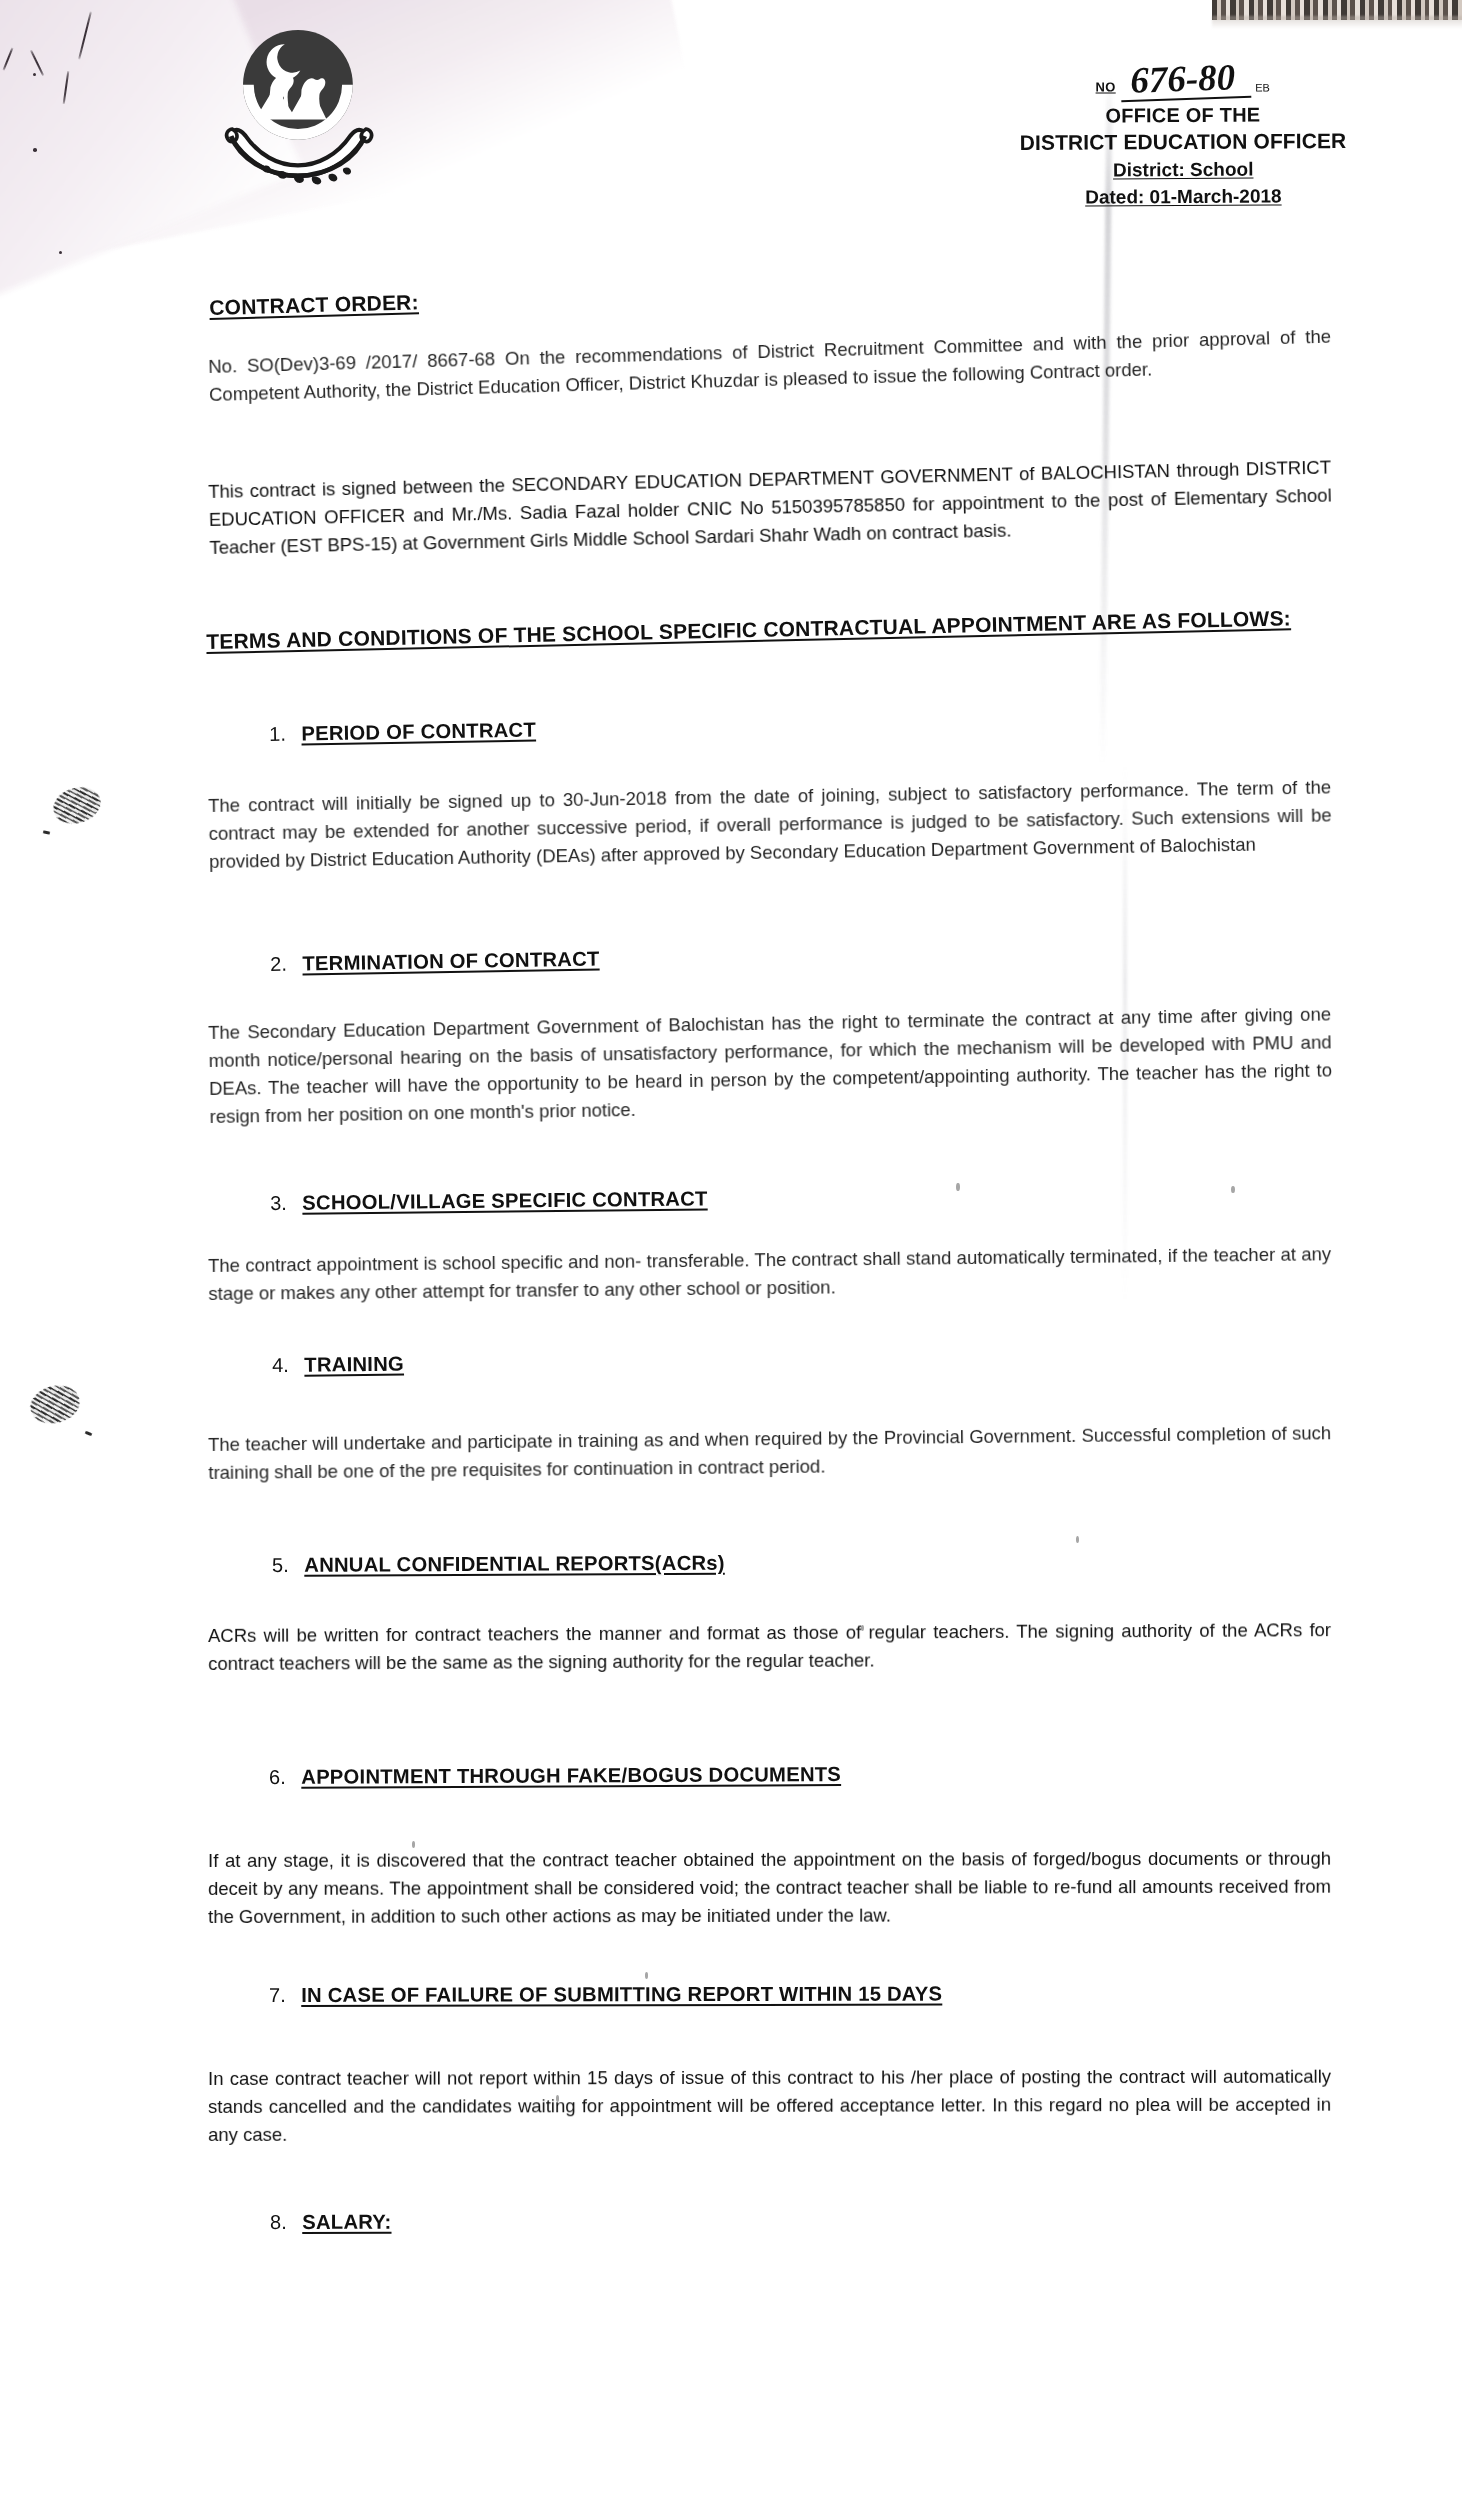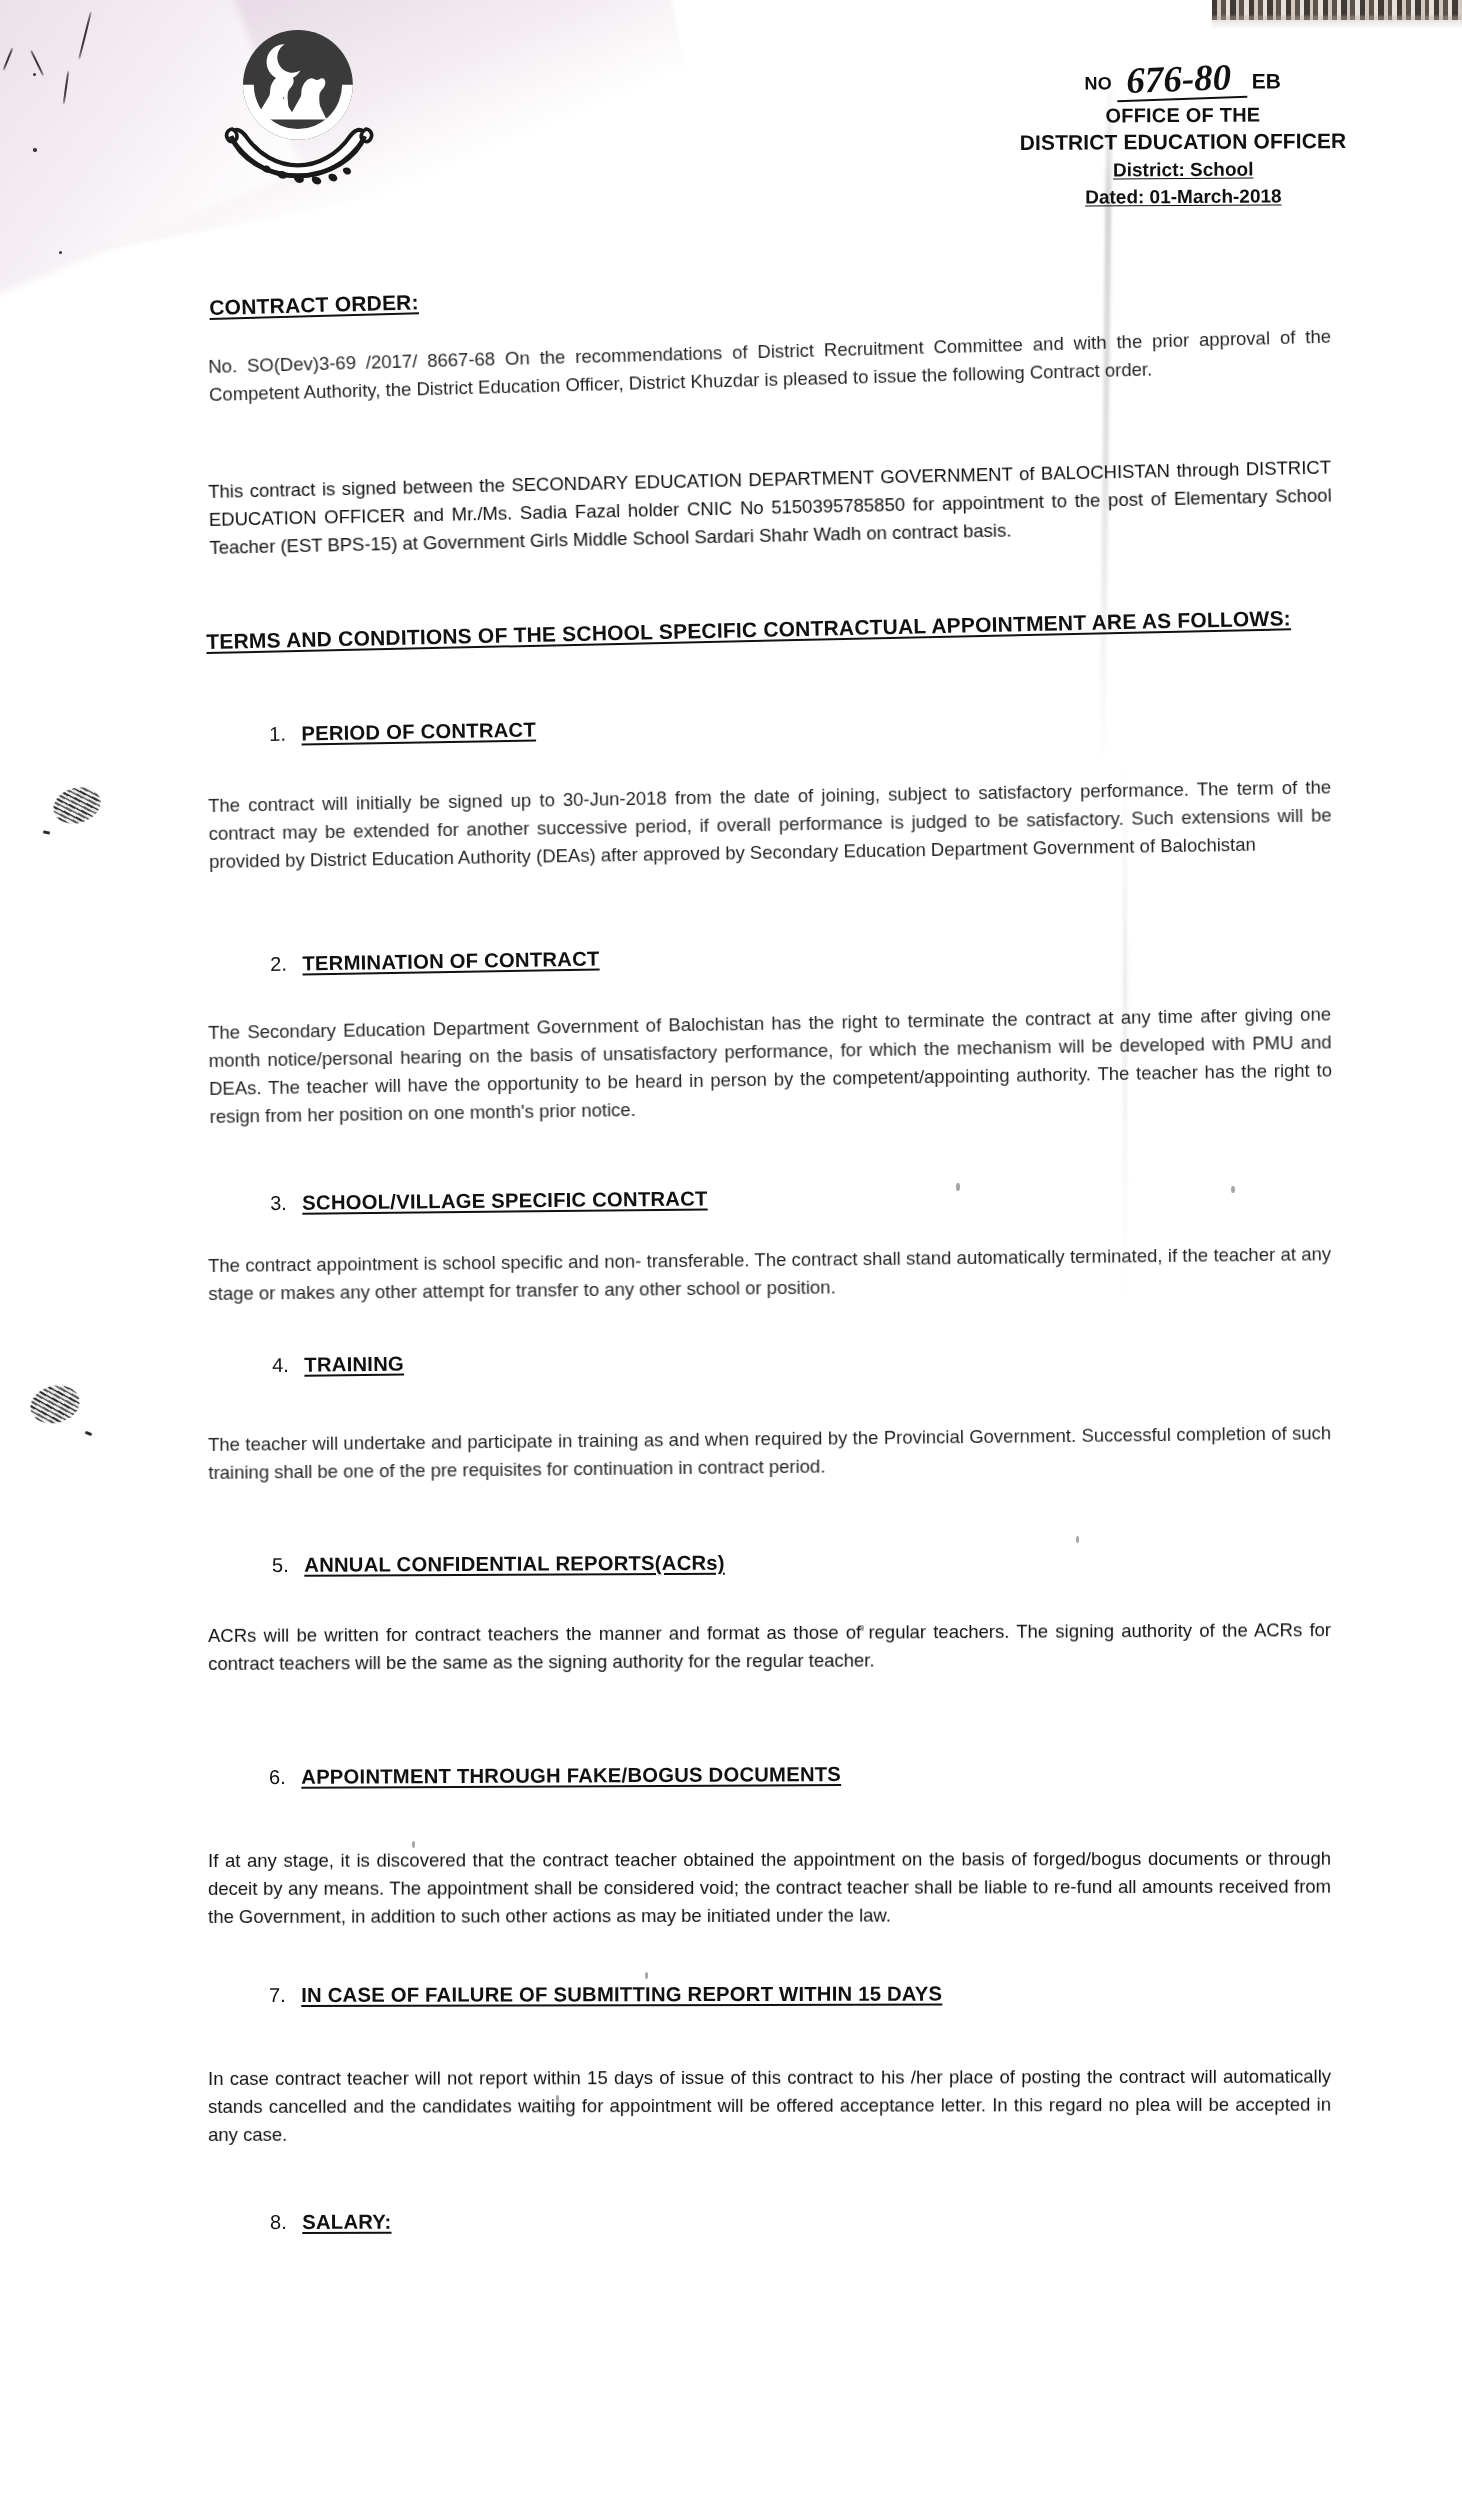--- a/index.html
+++ b/index.html
@@ -88,30 +88,30 @@
   
   .hdr {
     position:absolute; left:932px; top:60px; width:502px;
     text-align:center;
     transform: rotate(-0.35deg);
   }
   .hdr .no-line {
     display:flex; align-items:flex-end; justify-content:center;
     gap:4.8px; margin-bottom:1.2px;
   }
-  .hdr .no-lbl { font-weight:bold; font-size:18px; letter-spacing:0.3px; padding-bottom:6px; }
+  .hdr .no-lbl { font-weight:bold; font-size:13px; letter-spacing:0.3px; padding-bottom:6px;text-decoration:underline; }
   .hdr .no-val {
     font-family:"Liberation Serif", serif;
     font-size:37px; font-style:italic; font-weight:bold;
     border-bottom:2.4px solid #111;
     padding:0 15.5px 1.2px 9.6px;
     transform: rotate(-1.6deg);
     line-height:1;
   }
-  .hdr .no-suffix { font-weight:bold; font-size:21px; padding-bottom:6px; }
+  .hdr .no-suffix { font-weight:normal; font-size:11px; padding-bottom:6px; }
   .hdr .l2 { font-weight:bold; font-size:20px; letter-spacing:0.2px; margin-top:3.6px; }
   .hdr .l3 { font-weight:bold; font-size:21px; letter-spacing:0.1px; margin-top:3.6px; }
   .hdr .l4 { font-weight:bold; font-size:19px; margin-top:4.8px; }
   .hdr .l5 { font-weight:bold; font-size:19px; margin-top:4.8px; }
   .hdr .l5 u, .hdr .l4 u { text-decoration: underline; text-underline-offset:2.4px; }
 
   
   .doc {
     position:absolute; left:0; top:0; width:1463px; height:2512px;
   }

